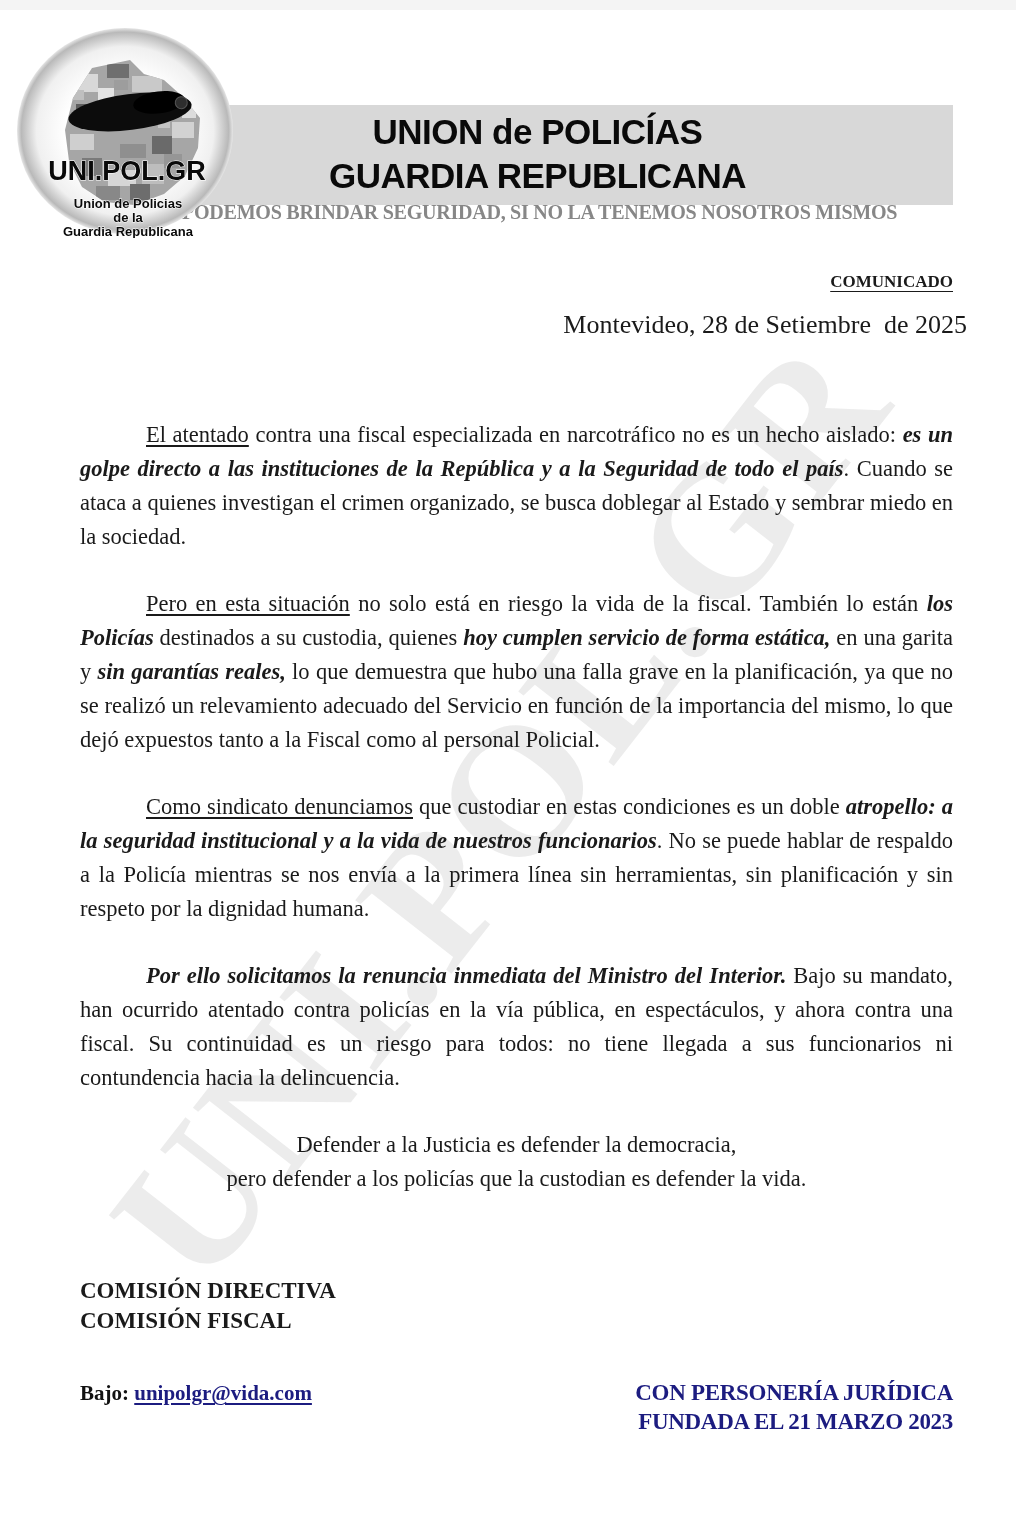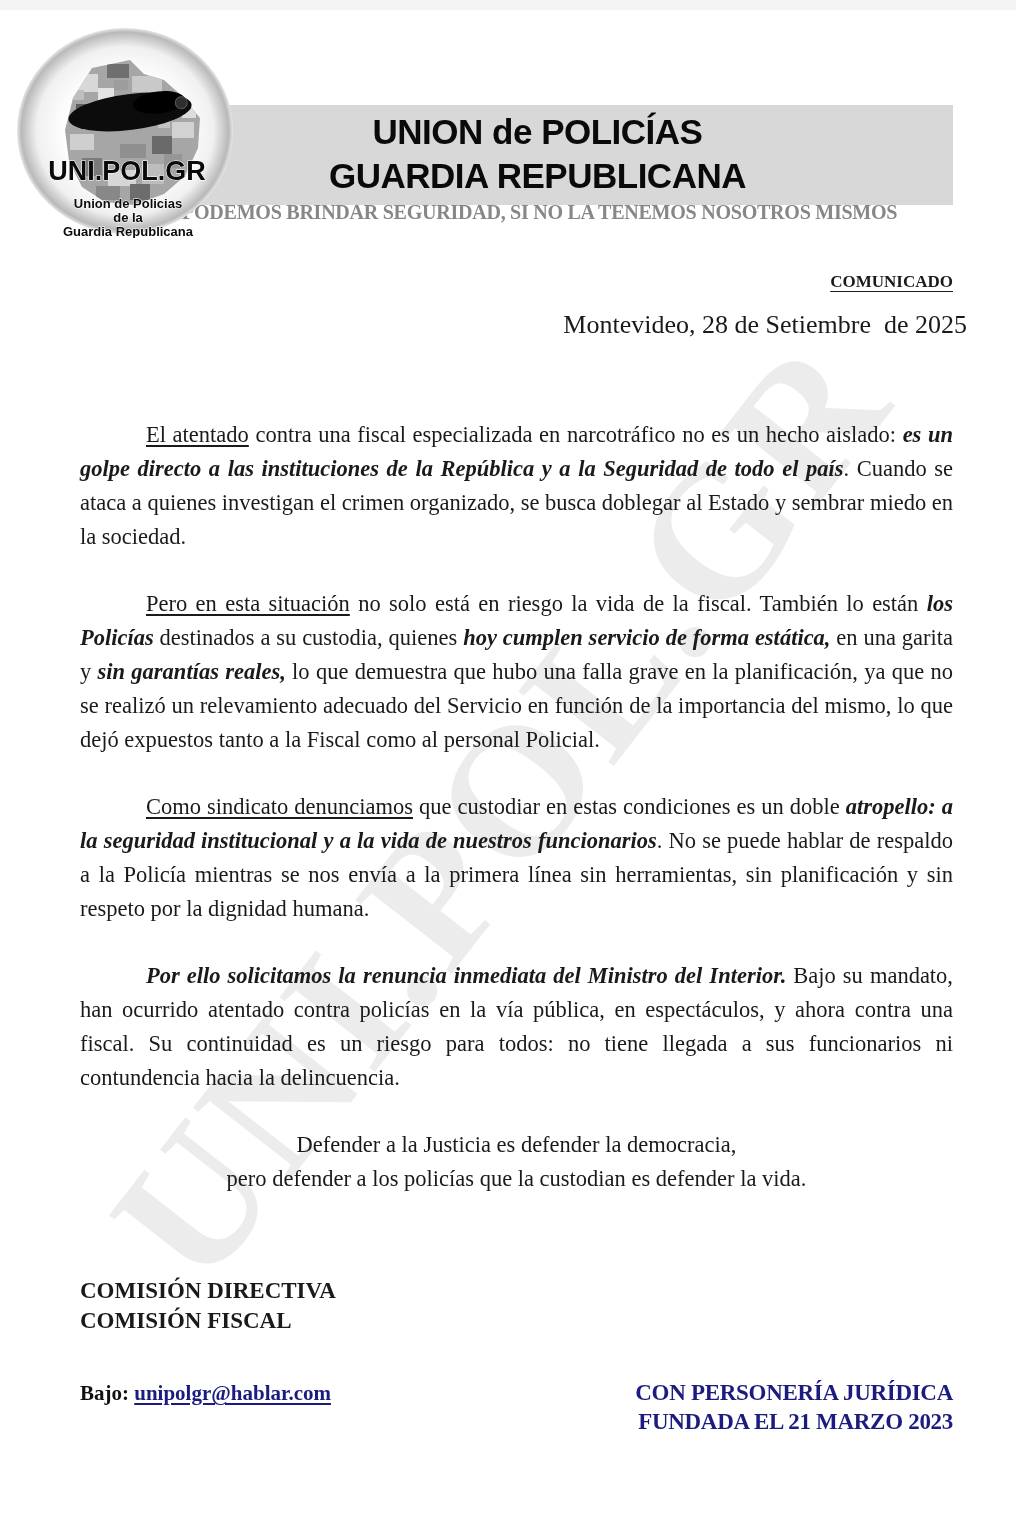--- a/index.html
+++ b/index.html
@@ -206,21 +206,21 @@
 
     <div class="committee">
       <div>COMISIÓN DIRECTIVA</div>
       <div>COMISIÓN FISCAL</div>
     </div>
   </div>
 
   <div class="footer-left">
     <div>
       <span class="label">Bajo:</span>
-      <a class="mail-link" href="#">unipolgr@hablar.com</a>
+      <a class="mail-link" href="#">unipolgr@vida.com</a>
     </div>
   </div>
 
   <div class="footer-right">
     <div>CON PERSONERÍA JURÍDICA</div>
     <div>FUNDADA EL 21 MARZO 2023</div>
   </div>
 
 </div>
 

